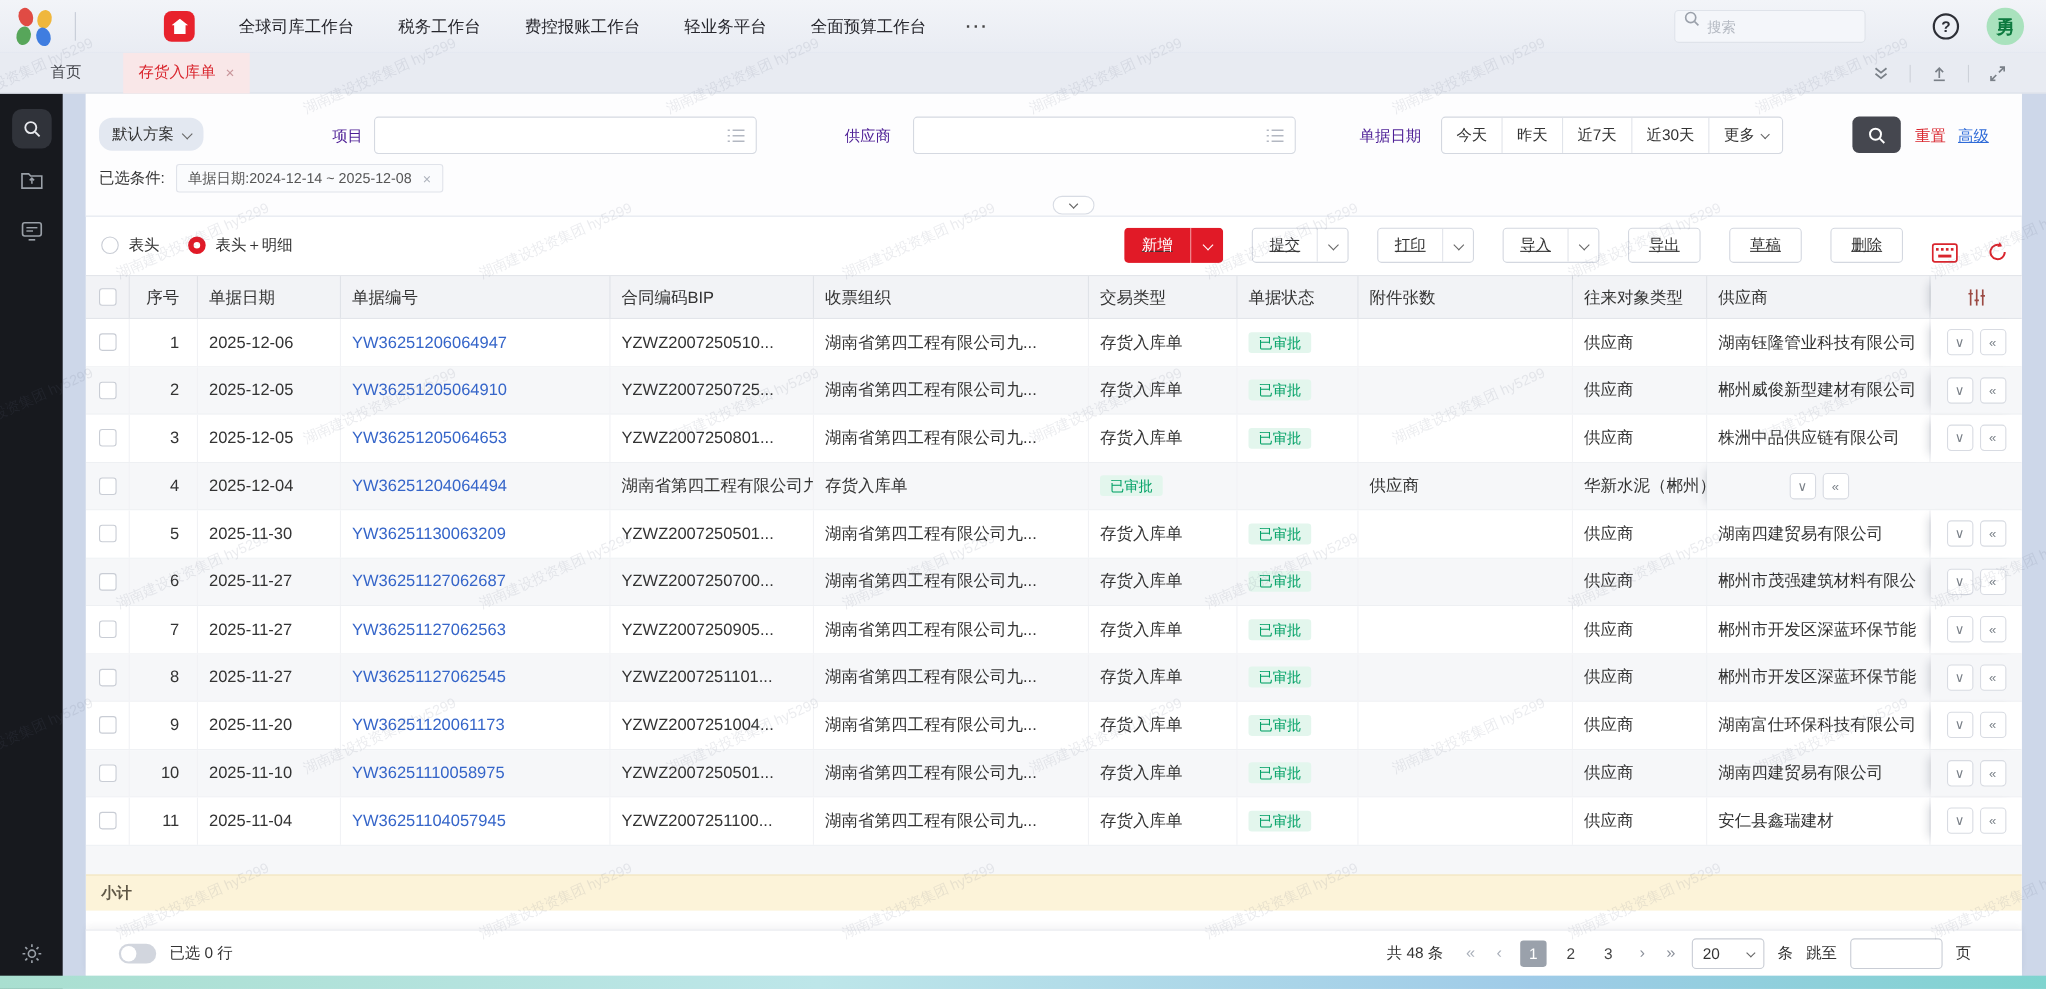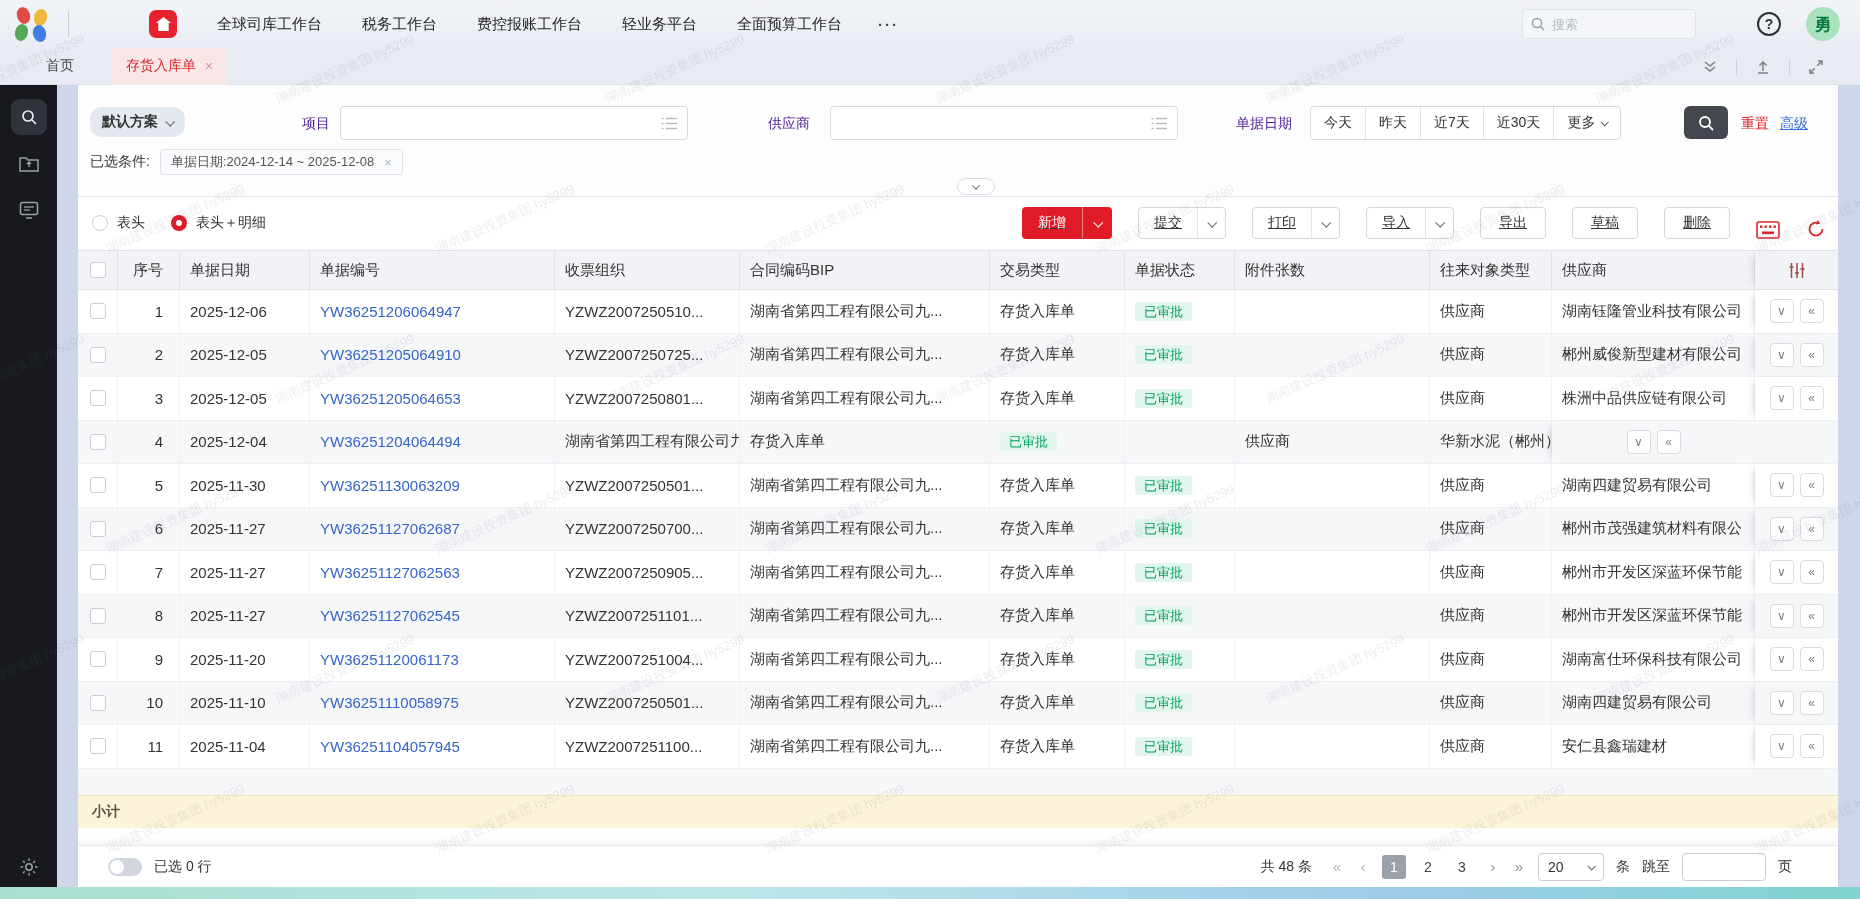--- a/index.html
+++ b/index.html
@@ -15,21 +15,21 @@
   .logo .l2 { width:13px; height:17px; background:#f0b73c; left:20px; top:3px; transform:rotate(14deg); }
   .logo .l3 { width:13px; height:17px; background:#57a65a; left:1px; top:18px; transform:rotate(12deg); }
   .logo .l4 { width:13px; height:17px; background:#3f7de0; left:19px; top:19px; transform:rotate(-14deg); }
   .topbar-divider { width:1px; height:26px; background:#c6cbd6; margin-left:14px; flex:none; }
   .home-btn { width:28px; height:28px; background:#e8222c; border-radius:7px; margin-left:80px;
     display:flex; align-items:center; justify-content:center; flex:none; }
   .nav { display:flex; gap:40px; margin-left:40px; }
   .nav-item { font-size:15px; color:#26262c; cursor:pointer; white-space:nowrap; }
   .nav-more { margin-left:36px; font-size:15px; color:#444; letter-spacing:2px; font-weight:bold; }
   .top-search { position:absolute; left:1522px; top:9px; width:174px; height:30px; background:#f4f6fa;
-    border:1px solid #dfe3ea; border-radius:4px; display:flex; align-items:center; padding:0 8px; }
+    border:1px solid #dfe3ea; border-radius:4px; display:flex; padding:0 8px; }
   .top-search input { border:none; outline:none; background:transparent; font-size:13px; width:120px;
     margin-left:7px; color:#333; font-family:inherit; }
   .top-search input::placeholder { color:#b4b9c2; }
   .help-circle { position:absolute; left:1757px; top:12px; width:24px; height:24px; border:2px solid #2d2f36;
     border-radius:50%; display:flex; align-items:center; justify-content:center; font-size:14px; font-weight:bold; color:#2d2f36; }
   .avatar { position:absolute; left:1806px; top:7px; width:34px; height:34px; background:#a9e2bd;
     border-radius:50%; display:flex; align-items:center; justify-content:center;
     color:#0d7a3f; font-size:17px; font-weight:bold; }
 
   
@@ -51,21 +51,21 @@
   .side-ic { width:36px; height:34px; margin:12px auto 0; display:flex; align-items:center; justify-content:center; }
   .side-gear { position:absolute; bottom:22px; left:0; width:57px; display:flex; justify-content:center; }
 
   
   .content { position:absolute; left:78px; top:85px; width:1760px; height:802px; background:#fff; z-index:5; }
 
   
   .filter-sec { position:absolute; top:0; left:0; width:100%; height:112px; background:#fdfdfe;
     border-bottom:1px solid #e2e6ee; }
   .scheme-pill { position:absolute; left:12px; top:22px; height:30px; padding:0 12px; background:#e3e8f1;
-    border-radius:12px; display:flex; align-items:center; gap:8px; font-size:14px; color:#333; cursor:pointer;font-weight:bold; }
+    border-radius:12px; display:flex; align-items:center; gap:8px; font-size:14px; color:#333; cursor:pointer; }
   .f-label { position:absolute; top:30px; font-size:14px; color:#4c1d95; }
   .lbl-project { left:224px; }
   .lbl-supplier { left:690px; }
   .lbl-date { left:1158px; }
   .ref-input { position:absolute; top:21px; height:34px; width:348px; border:1px solid #d5d9e1; border-radius:4px;
     background:#fff; display:flex; align-items:center; }
   .ref-input input { flex:1; border:none; outline:none; font-size:14px; padding:0 10px; font-family:inherit; background:transparent; }
   .ref-input .ref-icon { margin-right:10px; flex:none; }
   .inp-project { left:262px; }
   .inp-supplier { left:752px; }
@@ -380,22 +380,22 @@
   </div>
 
   <div class="grid-sec">
     <div class="thead" id="thead">
         <div class="hcell chk">
           <span class="checkbox"></span>
         </div>
         <div class="hcell seq">序号</div>
         <div class="hcell">单据日期</div>
         <div class="hcell">单据编号</div>
+        <div class="hcell">合同编码BIP</div>
         <div class="hcell">收票组织</div>
-        <div class="hcell">合同编码BIP</div>
         <div class="hcell">交易类型</div>
         <div class="hcell">单据状态</div>
         <div class="hcell">附件张数</div>
         <div class="hcell">往来对象类型</div>
         <div class="hcell">供应商</div>
         <div class="hcell actions-h">
           <svg width="16" height="15" viewBox="0 0 16 15">
             <g stroke="#9c4a44" stroke-width="1.5">
               <line x1="2.5" y1="0" x2="2.5" y2="15"></line>
               <line x1="8" y1="0" x2="8" y2="15"></line>

